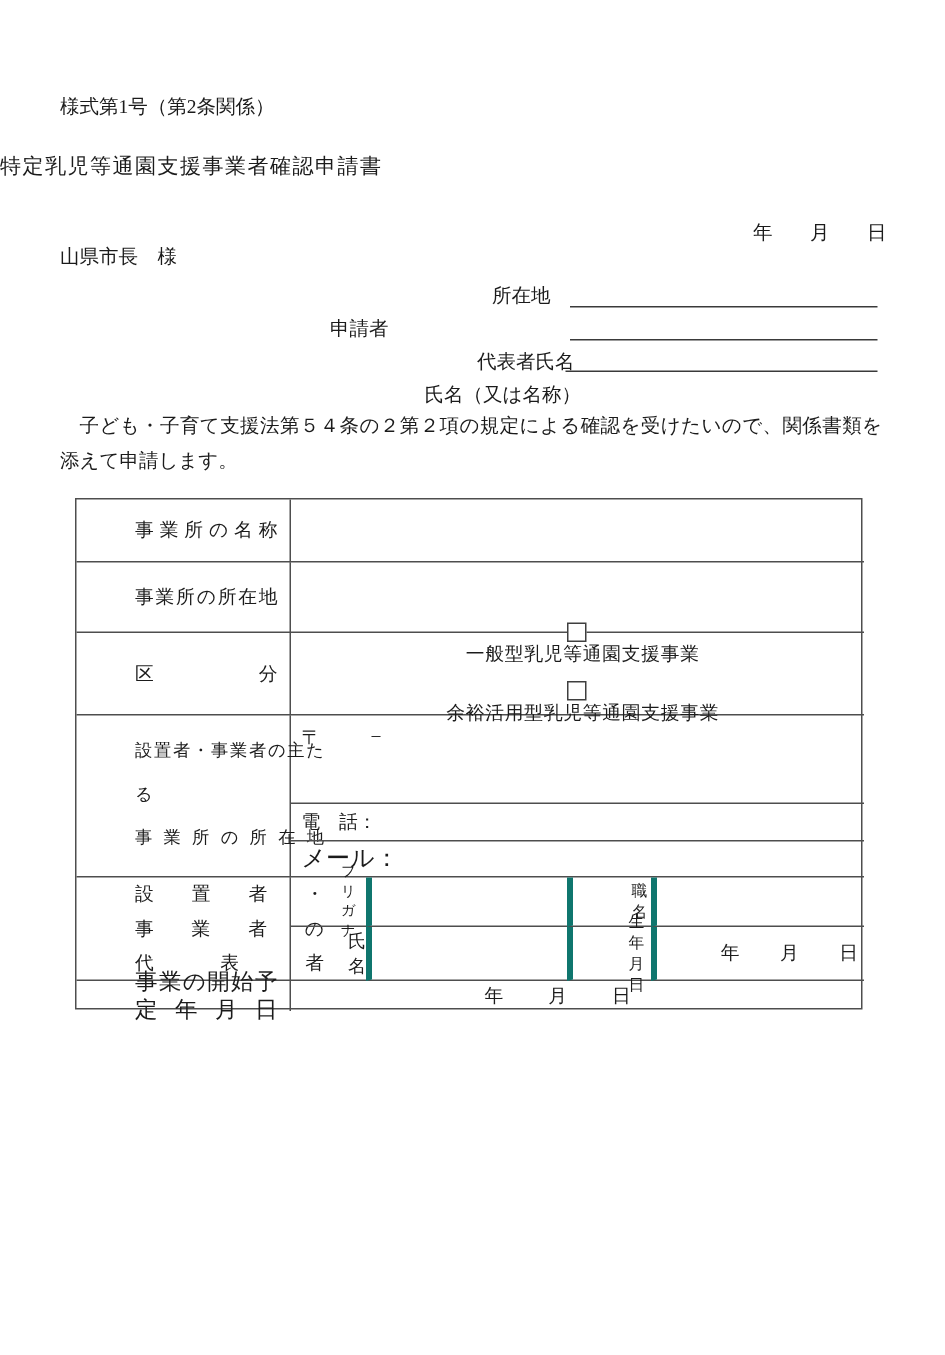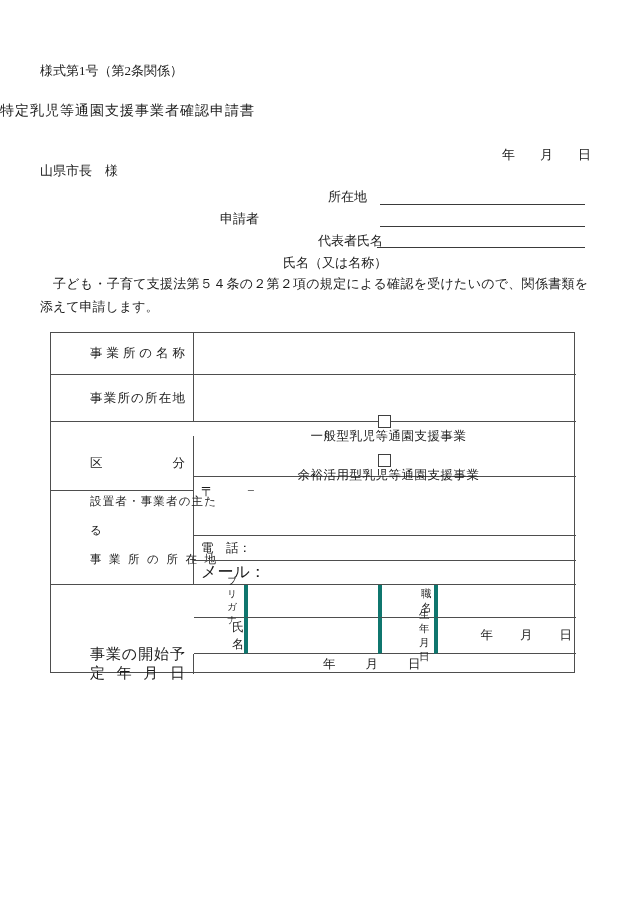--- a/index.html
+++ b/index.html
@@ -66,21 +66,21 @@
     <div class="cell labelcell br bb" style="left:0;top:0;width:143px;height:42px;">
       <span class="jlabel">事業所の名称</span>
     </div>
     <div class="cell bb" style="left:143px;top:0;width:382px;height:42px;"></div>
 
     <div class="cell labelcell br bb" style="left:0;top:42px;width:143px;height:47px;">
       <span class="jlabel">事業所の所在地</span>
     </div>
     <div class="cell bb" style="left:143px;top:42px;width:382px;height:47px;"></div>
 
-    <div class="cell labelcell br bb" style="left:0;top:103px;width:143px;height:55px;">
+    <div class="cell labelcell br bb" style="left:0;top:89px;width:143px;height:55px;">
       <span class="jlabel">区分</span>
     </div>
     <div class="cell col bb" style="left:143px;top:89px;width:382px;height:55px;padding-left:7px;gap:9px;">
       <div class="optrow">
         <span class="chk"></span>
         <span class="opttext">一般型乳児等通園支援事業</span>
       </div>
       <div class="optrow">
         <span class="chk"></span>
         <span class="opttext">余裕活用型乳児等通園支援事業</span>
@@ -95,20 +95,25 @@
       <span>〒</span>
       <span style="margin-left:33px;">−</span>
     </div>
     <div class="cell bb" style="left:143px;top:203px;width:382px;height:25px;padding-left:7px;font-size:12.5px;">
       <span>電　話：</span>
     </div>
     <div class="cell bb" style="left:143px;top:228px;width:382px;height:24px;padding-left:7px;font-size:16px;">
       <span>メール：</span>
     </div>
 
+    <div class="cell labelcell col br bb" style="left:0;top:252px;width:143px;height:69px;line-height:23px;">
+      <span class="jlabel">設置者・</span>
+      <span class="jlabel">事業者の</span>
+      <span class="jlabel">代表者</span>
+    </div>
 
     <div class="cell bb smalllabel" style="left:143px;top:252px;width:50px;height:33px;padding:0 7px;">
       <span class="jlabel">フリガナ</span>
     </div>
     <div class="cell bb bl" style="left:193px;top:252px;width:134px;height:33px;"></div>
     <div class="cell bb bl midlabel" style="left:327px;top:252px;width:56px;height:33px;padding:0 8px;">
       <span class="jlabel">職名</span>
     </div>
     <div class="cell bb bl" style="left:383px;top:252px;width:142px;height:33px;"></div>
 

